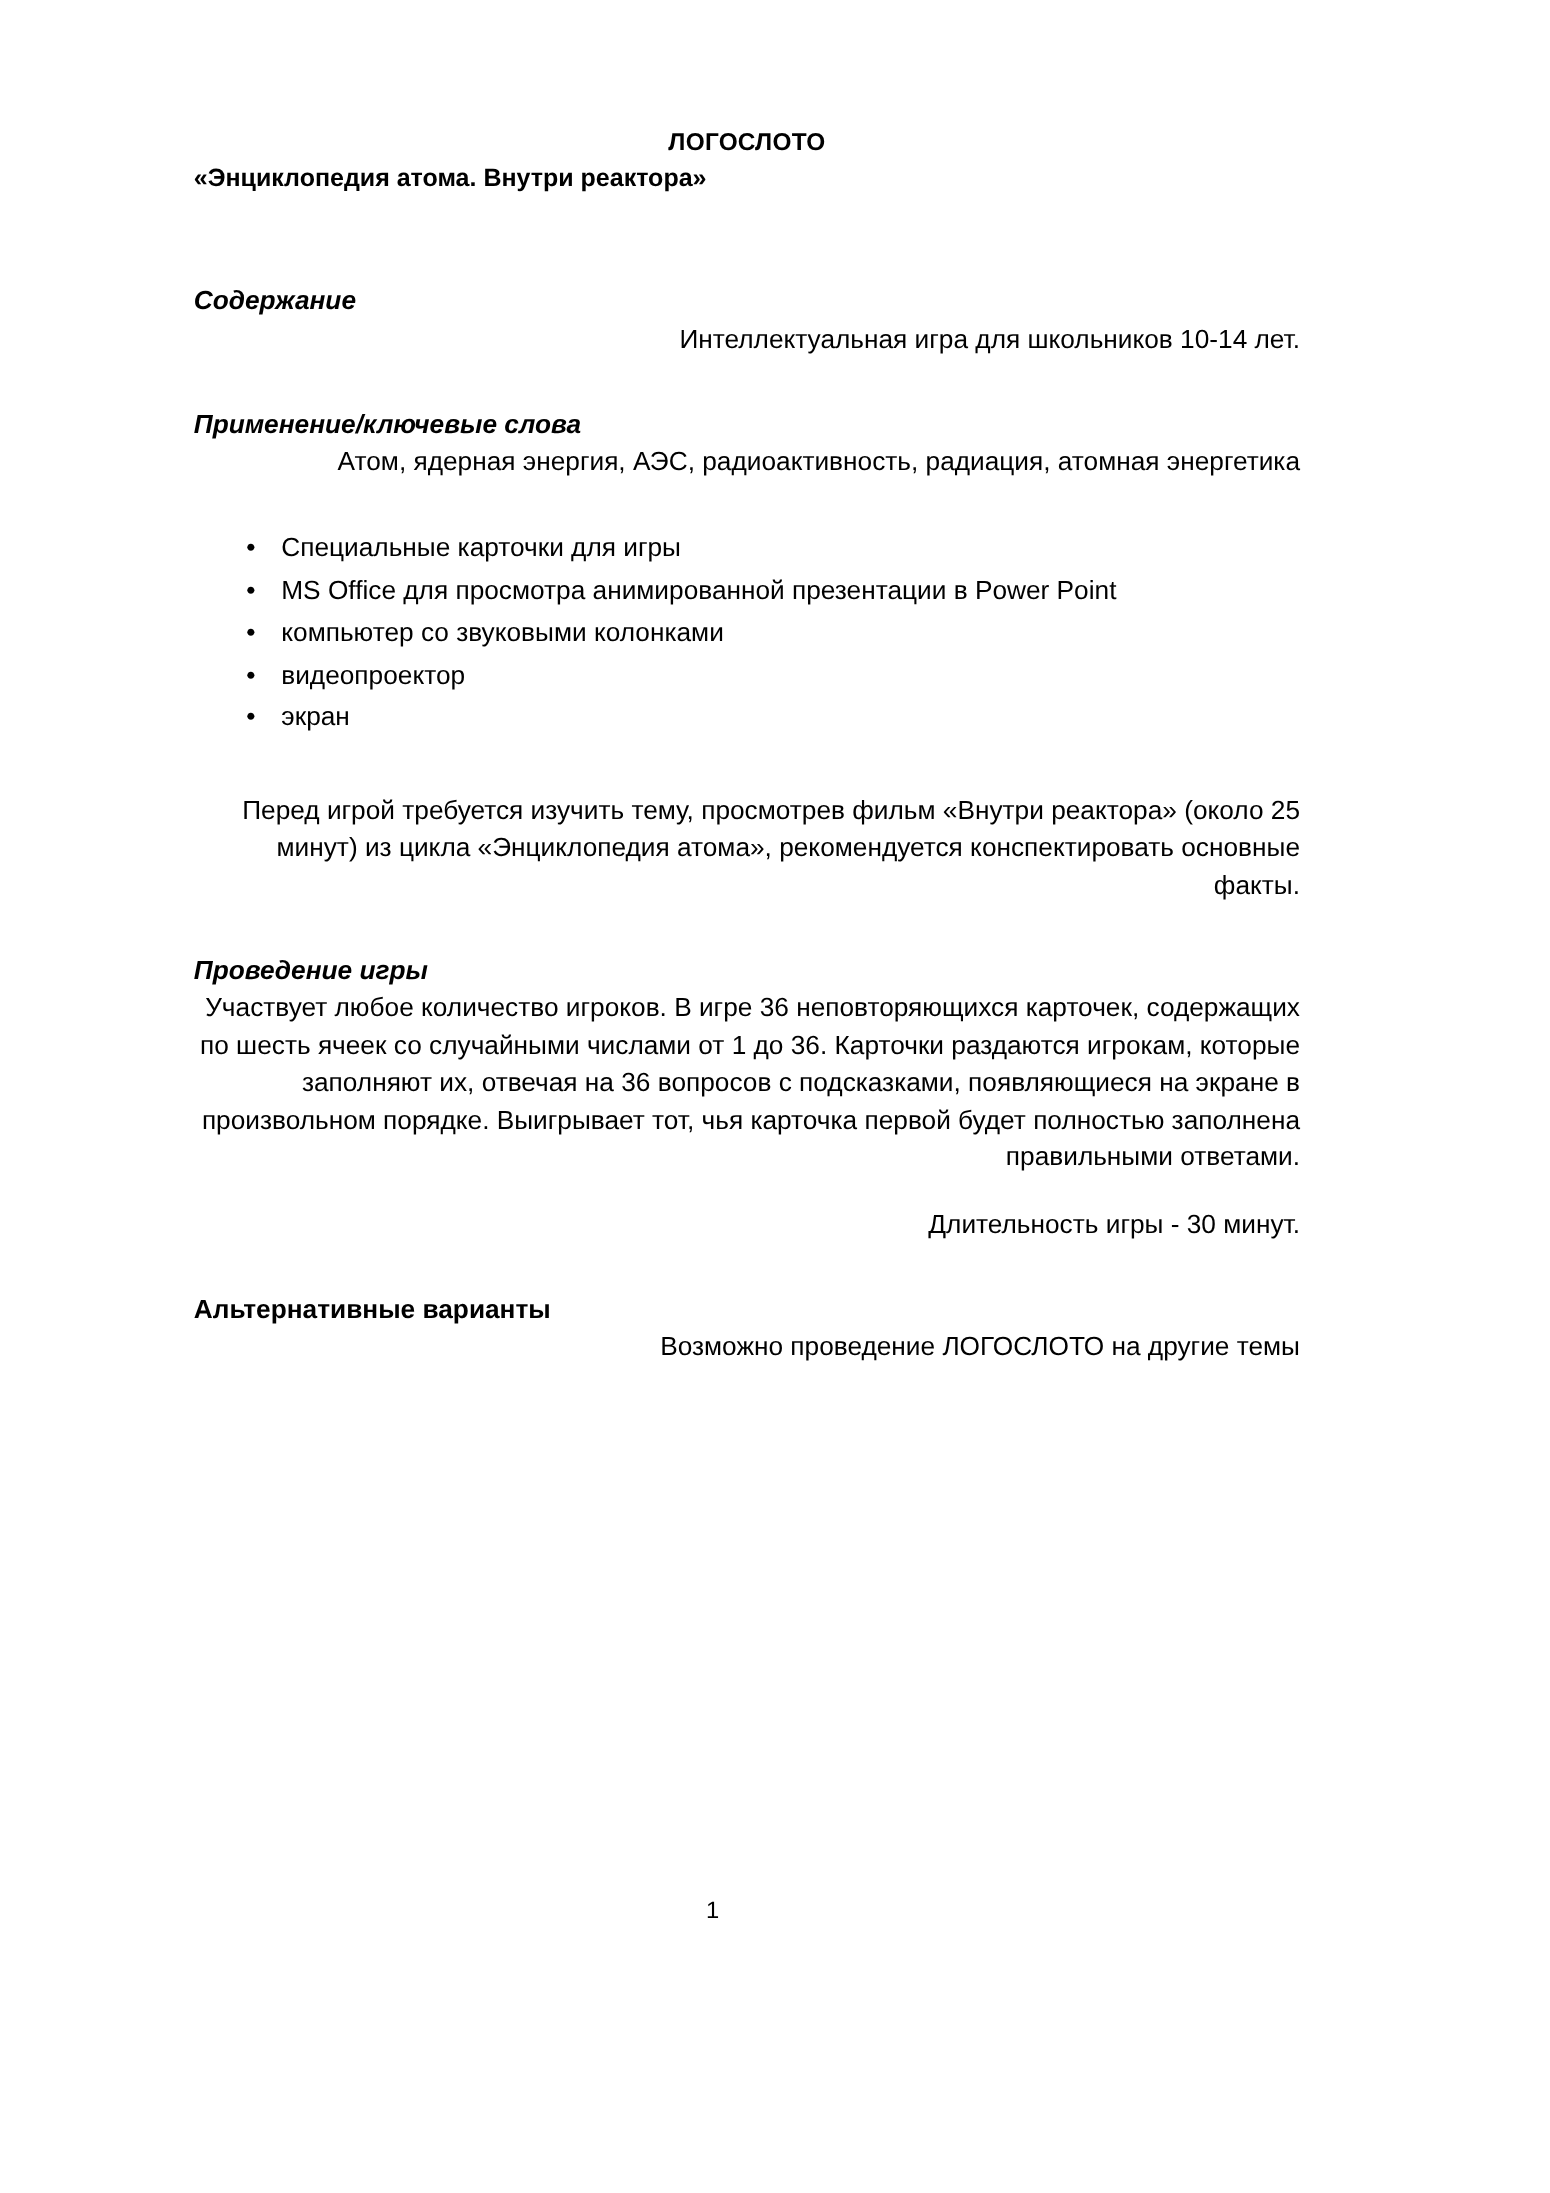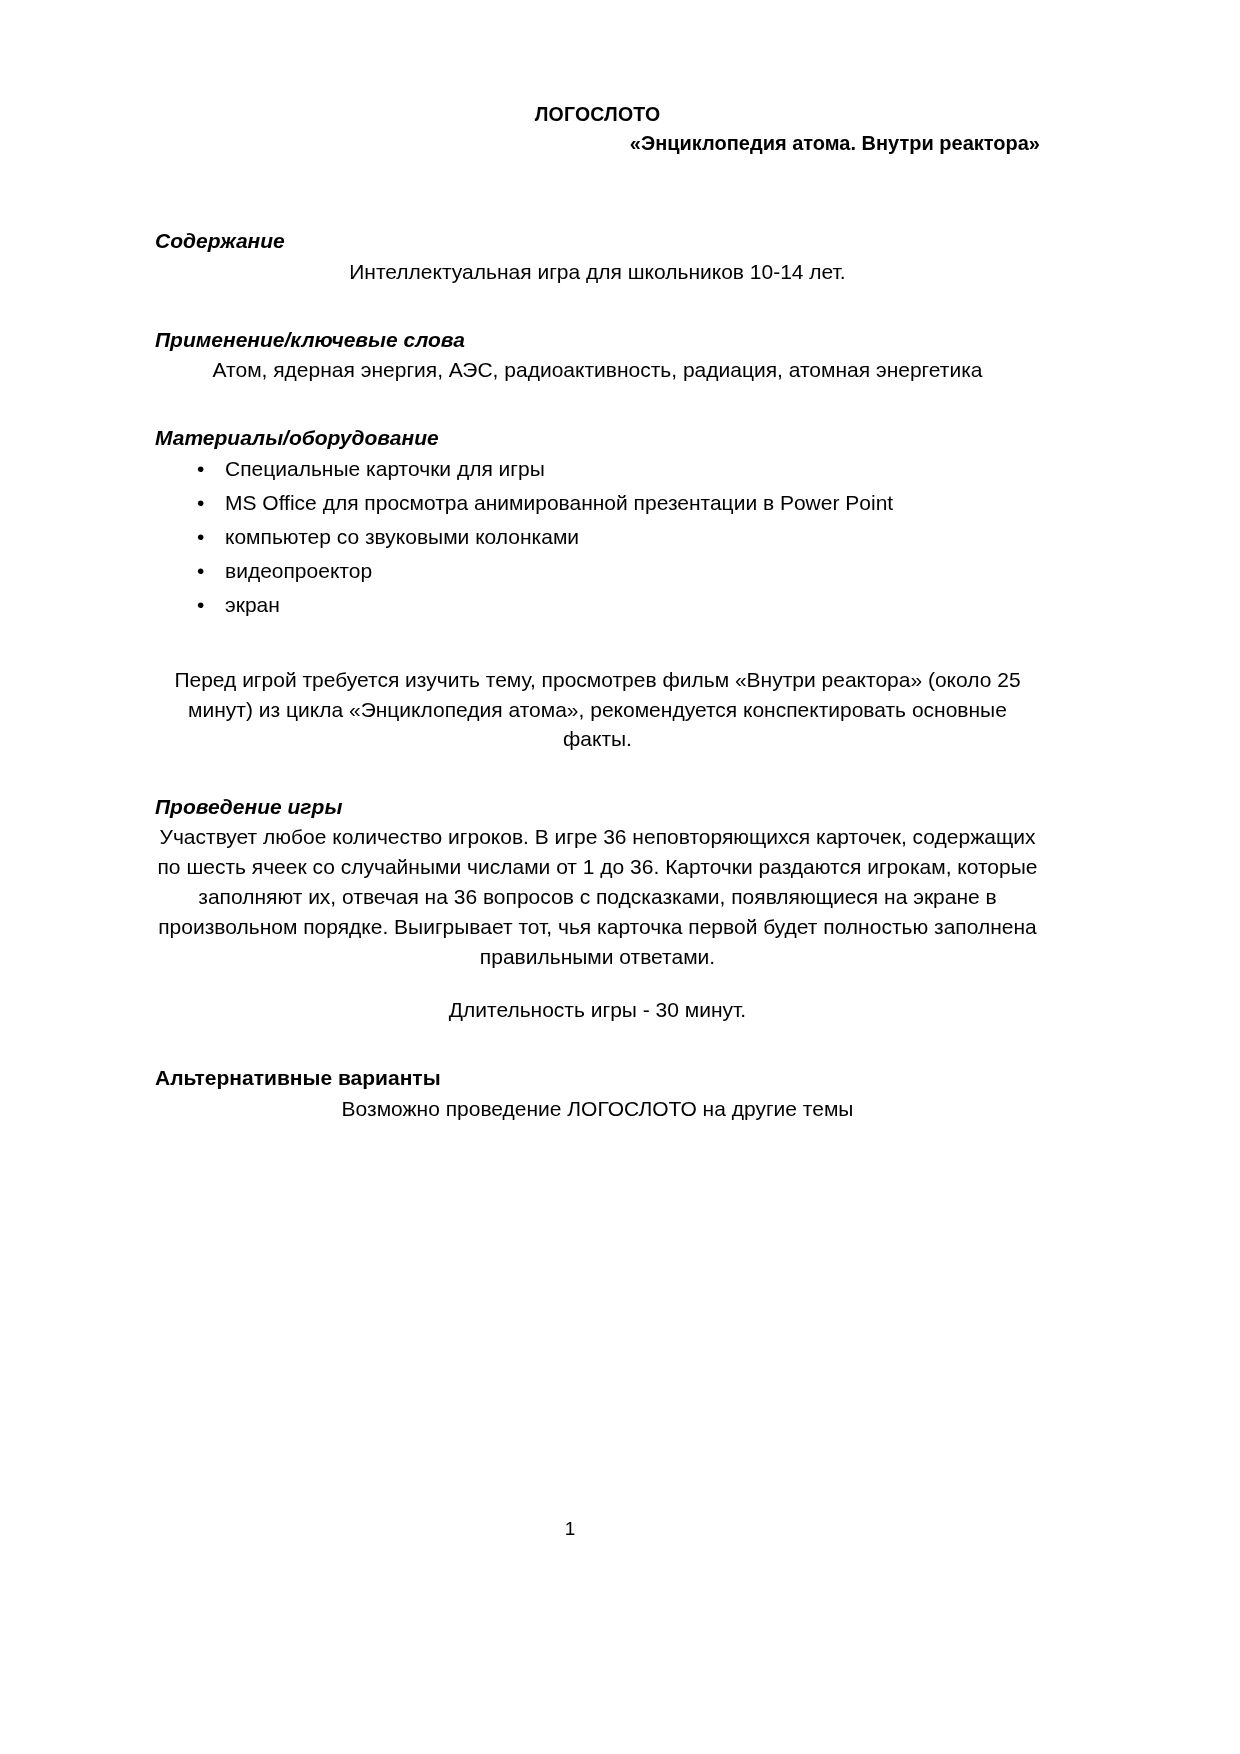--- a/index.html
+++ b/index.html
@@ -24,21 +24,21 @@
     width: 885px;
   }
   .doc-title {
     text-align: center;
     font-size: 19.5px;
     font-weight: bold;
     letter-spacing: 0.2px;
     line-height: 1.05;
   }
   .doc-subtitle {
-    text-align: right;
+    text-align: left;
     font-size: 20px;
     font-weight: bold;
     margin-top: 9px;
     line-height: 1.05;
   }
   .section {
     margin-top: 14px;
   }
   .heading {
     font-size: 21px;
@@ -51,21 +51,21 @@
     font-size: 21px;
     font-weight: bold;
     font-style: normal;
     line-height: 1.25;
     margin: 0;
   }
   .body-text {
     font-size: 21px;
     line-height: 1.42;
     margin: 2px 0 0 0;
-    text-align: center;
+    text-align: right;
   }
   .gap-lg { height: 60px; }
   .gap-md { height: 26px; }
   .gap-sm { height: 22px; }
   .bullets {
     list-style: none;
     margin: 4px 0 0 0;
     padding: 0;
   }
   .bullets li {
@@ -112,21 +112,20 @@
     <div class="gap-md"></div>
 
     <div class="section">
       <div class="heading">Применение/ключевые слова</div>
       <p class="body-text">Атом, ядерная энергия, АЭС, радиоактивность, радиация, атомная энергетика</p>
     </div>
 
     <div class="gap-md"></div>
 
     <div class="section">
-      <div class="heading">Материалы/оборудование</div>
       <ul class="bullets">
         <li>
           <span class="bullet-dot">•</span>
           <span>Специальные карточки для игры</span>
         </li>
         <li>
           <span class="bullet-dot">•</span>
           <span>MS Office для просмотра анимированной презентации в Power Point</span>
         </li>
         <li>

